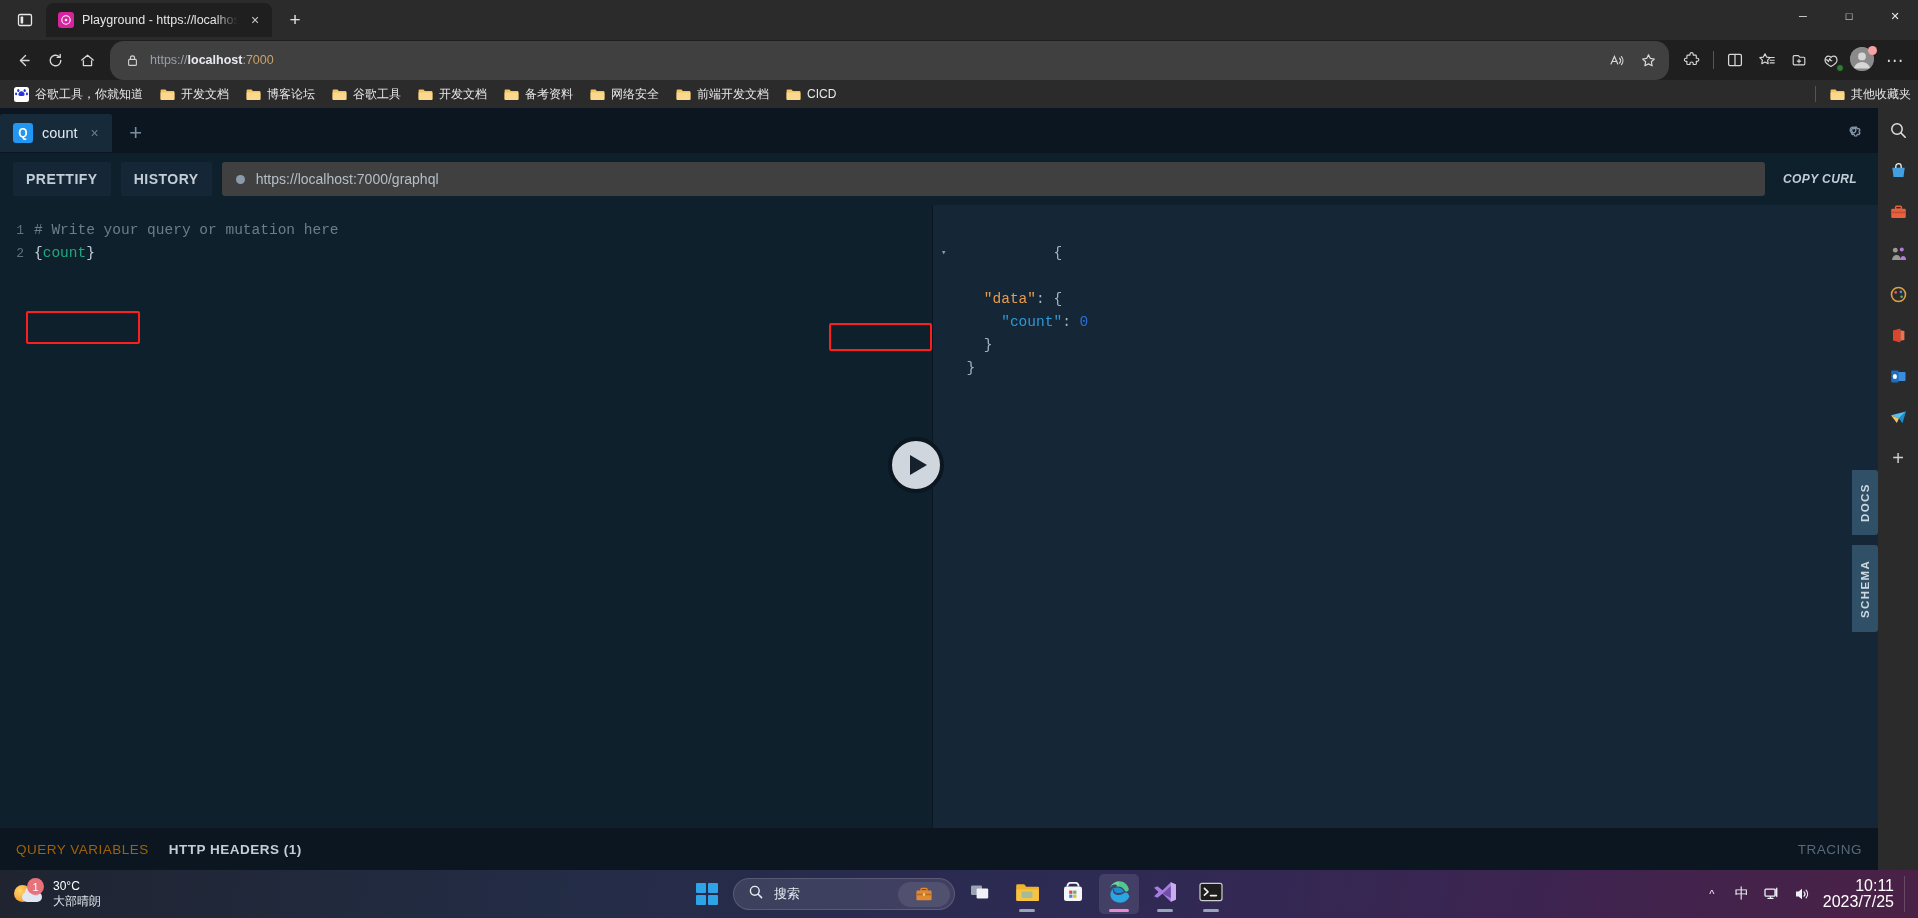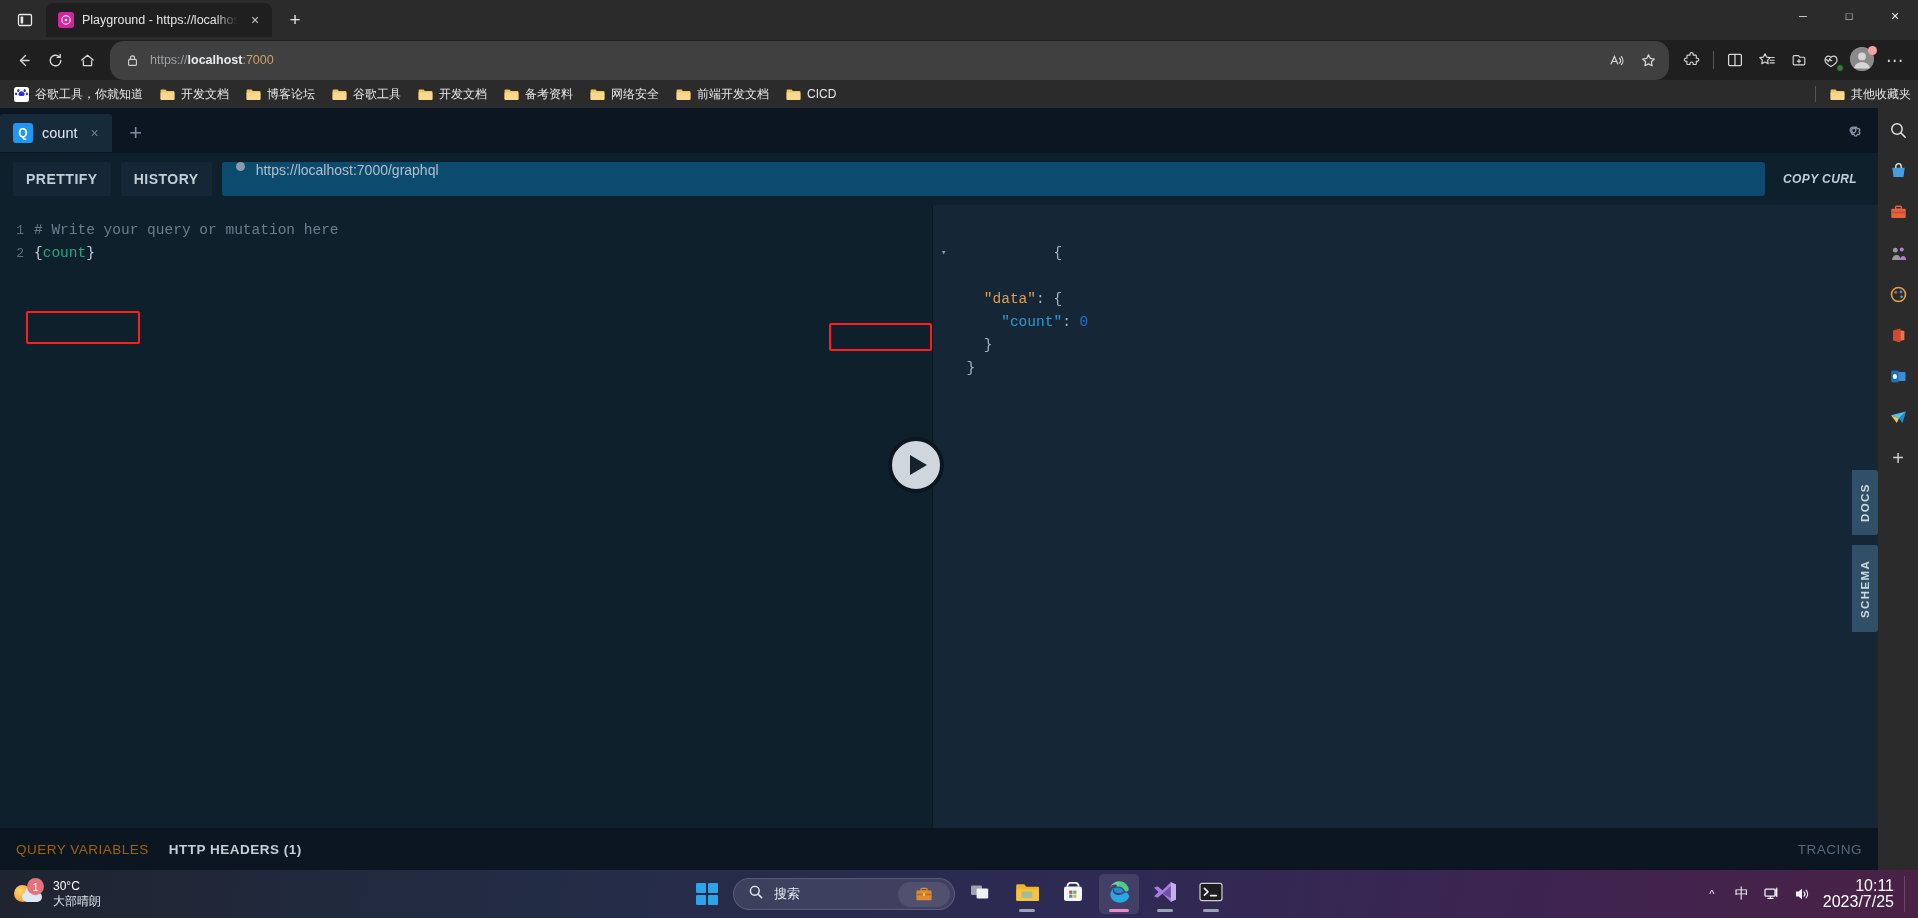--- a/index.html
+++ b/index.html
@@ -105,22 +105,22 @@
 
   .pg-toolbar {
     height: 52px; background: #0f202d; display: flex; align-items: center;
     padding: 0 13px; gap: 10px; flex: 0 0 52px;
   }
   .pg-btn {
     background: #152636; color: #c3cdd7; font-size: 14px; font-weight: bold;
     letter-spacing: .5px; padding: 9px 13px; border-radius: 2px;
   }
   .pg-urlbar {
-    flex: 1; height: 34px; background: #0c4a6e; border-radius: 3px;
-    display: flex; gap: 11px; padding: 0 14px;
+    flex: 1; height: 34px; background: #404040; border-radius: 3px;
+    display: flex; align-items: center; gap: 11px; padding: 0 14px;
   }
   .pg-dot { width: 9px; height: 9px; border-radius: 50%; background: #8b9bab; flex: 0 0 9px; }
   .pg-url { color: #b4bfc9; font-size: 14px; font-family: "Liberation Sans", sans-serif; }
   .pg-copycurl { color: #c3cdd7; font-size: 12px; font-weight: bold; letter-spacing: .4px; padding: 0 8px; font-style: italic; }
 
   .pg-body { flex: 1; display: flex; min-height: 0; position: relative; }
   .pg-editor {
     width: 933px; background: #0f202d; padding: 14px 0 0 0;
     border-right: 1px solid #0b1620; position: relative; overflow: hidden;
   }

